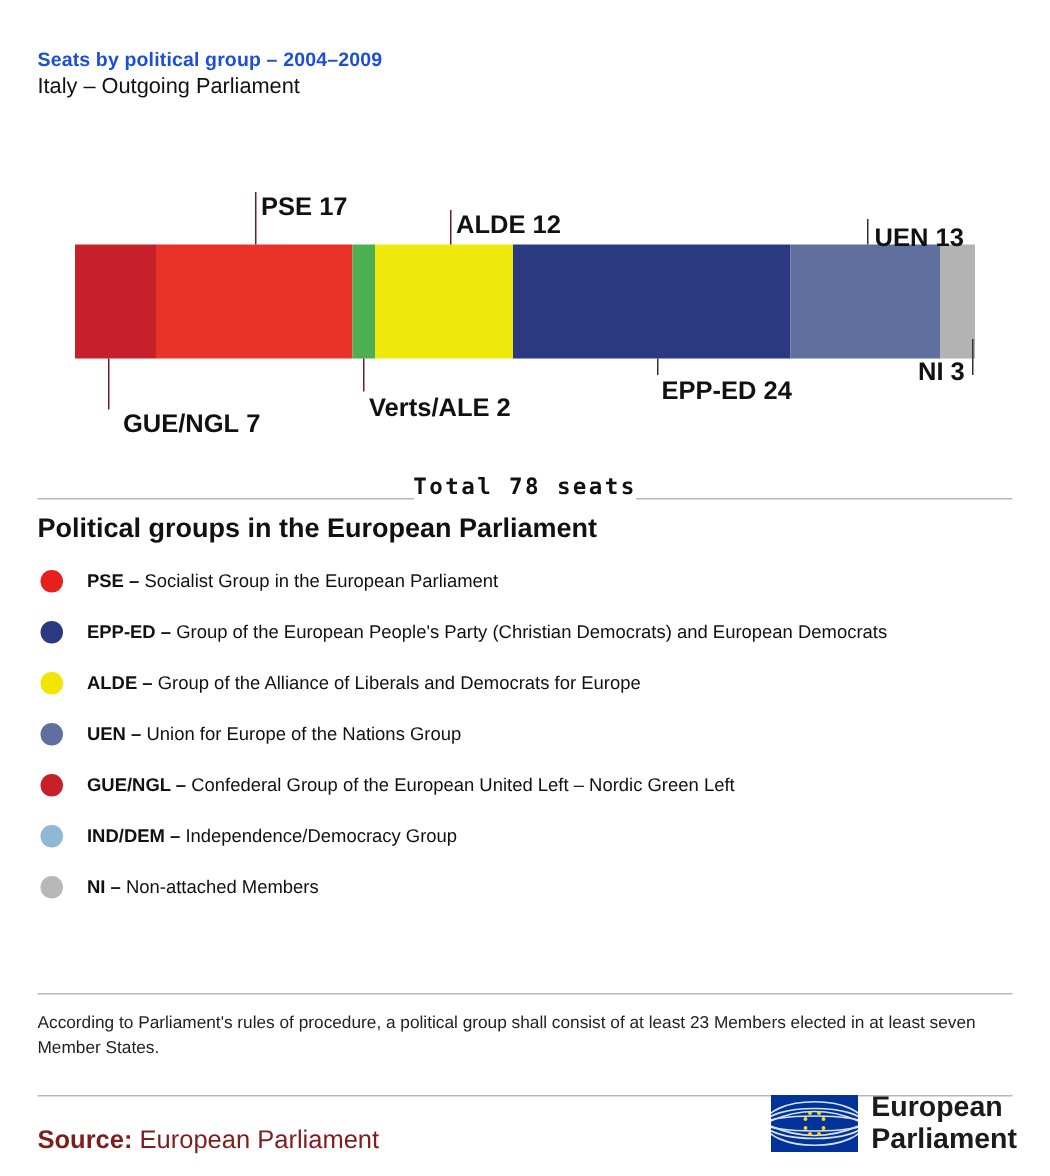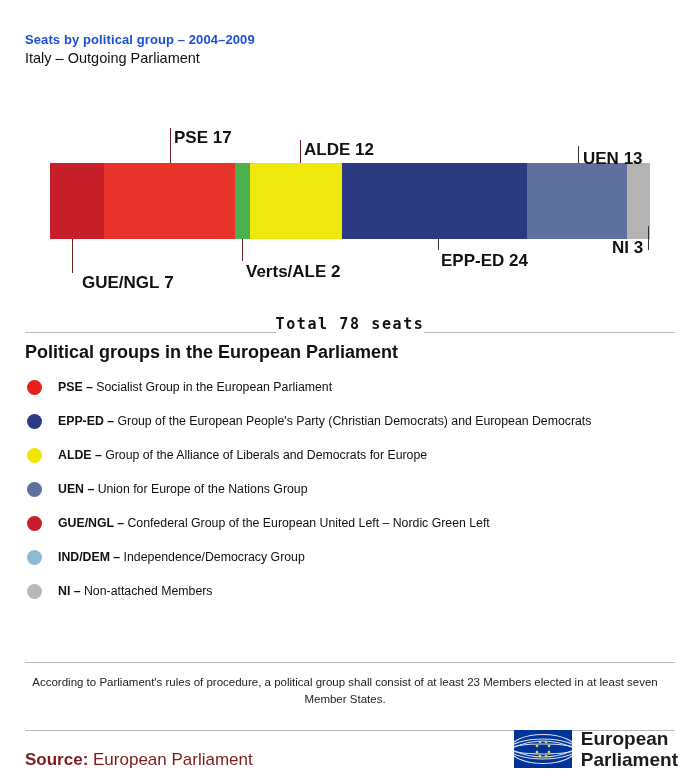--- a/index.html
+++ b/index.html
@@ -125,21 +125,20 @@
     width: 650px; height: 1px;
     background: #b9b9b9;
   }
   .note {
     position: absolute;
     left: 25px; top: 674px;
     width: 640px;
     font-size: 11.5px;
     line-height: 1.45;
     color: #222222;
-    text-align: center;
   }
   .src-sep {
     position: absolute;
     left: 25px; top: 730px;
     width: 650px; height: 1px;
     background: #b9b9b9;
   }
   .source {
     position: absolute;
     left: 25px; top: 750px;

